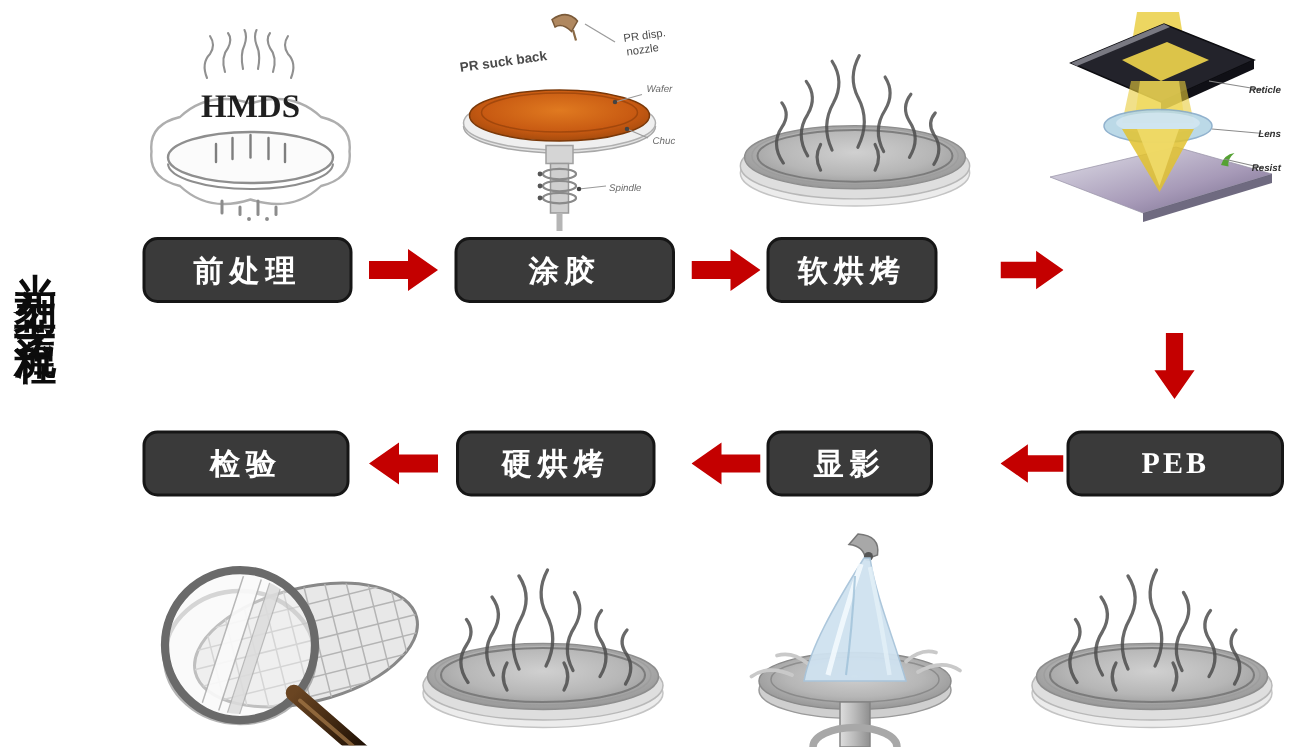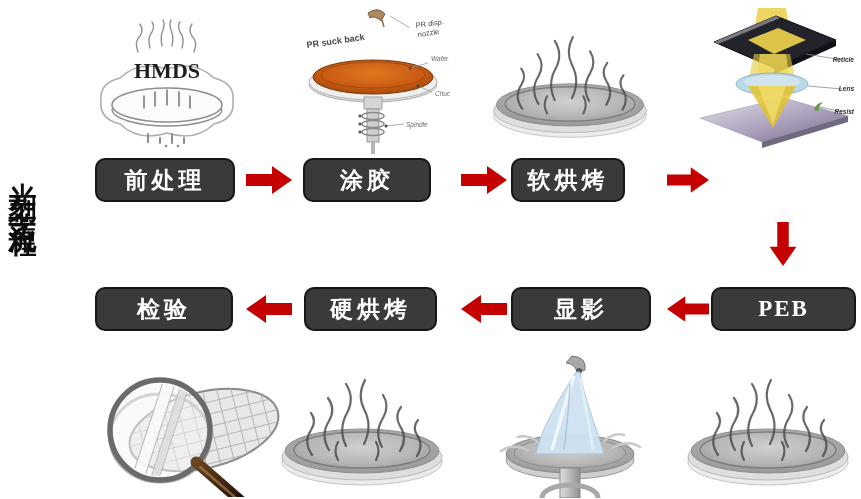--- a/index.html
+++ b/index.html
@@ -3,21 +3,21 @@
 <meta charset="utf-8">
 <style>
   html,body{margin:0;padding:0;background:#fff;}
   .stage{position:relative;width:861px;height:499px;background:var(--background,#fff);
          overflow:hidden;font-family:"Liberation Sans",sans-serif;}
   .vtitle{position:absolute;left:8px;top:160px;writing-mode:vertical-rl;text-orientation:upright;
           font-family:"Liberation Serif",serif;font-weight:700;font-size:28px;letter-spacing:10px;
           color:#0c0c0c;line-height:1;}
   .box{position:absolute;height:44px;display:flex;align-items:center;justify-content:center;
        background:var(--box-bg,#3a3a3a);border:2px solid var(--box-border,#161616);
-       border-radius:10px;color:var(--box-text,#fff);font-weight:700;font-size:23px;
+       border-radius:10px;color:var(--box-text,#fff);font-weight:700;font-size:20px;
        letter-spacing:4px;box-sizing:border-box;}
   .box.serif{font-family:"Liberation Serif",serif;letter-spacing:2px;}
   .arrow,.illus{position:absolute;}
   svg text{font-family:"Liberation Sans",sans-serif;}
   svg .serif-t{font-family:"Liberation Serif",serif;}
 </style>
 </head>
 <body>
 
 <div class="stage">
@@ -159,40 +159,40 @@
       <path d="M112 52 L148 58"></path>
         <path d="M114 84 L148 87"></path>
         <path d="M122 104 L148 110"></path>
     </g>
     <text x="160" y="60" text-anchor="end" font-size="6.5" font-weight="bold" font-style="italic" fill="#2f2f2f">Reticle</text>
     <text x="160" y="89" text-anchor="end" font-size="6.5" font-weight="bold" font-style="italic" fill="#2f2f2f">Lens</text>
     <text x="160" y="112" text-anchor="end" font-size="6.5" font-weight="bold" font-style="italic" fill="#2f2f2f">Resist</text>
   </svg>
 
   <div class="box" style="left:95px;top:158px;width:140px">前处理</div>
-  <div class="box" style="left:303px;top:158px;width:128px">涂胶</div>
+  <div class="box" style="left:303px;top:158px;width:147px">涂胶</div>
   <div class="box" style="left:511px;top:158px;width:114px">软烘烤</div>
 
   <svg class="arrow" style="left:246px;top:164px" width="46" height="32" viewBox="0 0 46 32">
     <polygon points="0,10 26,10 26,2 46,16 26,30 26,22 0,22" fill="#c40000"></polygon>
     </svg>
   <svg class="arrow" style="left:461px;top:164px" width="46" height="32" viewBox="0 0 46 32">
     <polygon points="0,10 26,10 26,2 46,16 26,30 26,22 0,22" fill="#c40000"></polygon>
     </svg>
   <svg class="arrow" style="left:667px;top:164px" width="42" height="32" viewBox="0 0 46 32">
     <polygon points="0,10 26,10 26,2 46,16 26,30 26,22 0,22" fill="#c40000"></polygon>
     </svg>
 
   <svg class="arrow" style="left:767px;top:222px" width="32" height="44" viewBox="0 0 32 46">
     <polygon points="10,0 22,0 22,26 30,26 16,46 2,26 10,26" fill="#c40000"></polygon>
     </svg>
 
   <div class="box" style="left:304px;top:287px;width:133px">硬烘烤</div>
   <div class="box" style="left:95px;top:287px;width:138px">检验</div>
-  <div class="box" style="left:511px;top:287px;width:140px">显影</div>
+  <div class="box" style="left:511px;top:287px;width:111px">显影</div>
   <div class="box serif" style="left:711px;top:287px;width:145px">PEB</div>
 
   <svg class="arrow" style="left:246px;top:293px" width="46" height="32" viewBox="0 0 46 32">
     <polygon points="46,10 20,10 20,2 0,16 20,30 20,22 46,22" fill="#c40000"></polygon>
     </svg>
   <svg class="arrow" style="left:461px;top:293px" width="46" height="32" viewBox="0 0 46 32">
     <polygon points="46,10 20,10 20,2 0,16 20,30 20,22 46,22" fill="#c40000"></polygon>
     </svg>
   <svg class="arrow" style="left:667px;top:293px" width="42" height="32" viewBox="0 0 46 32">
     <polygon points="46,10 20,10 20,2 0,16 20,30 20,22 46,22" fill="#c40000"></polygon>

